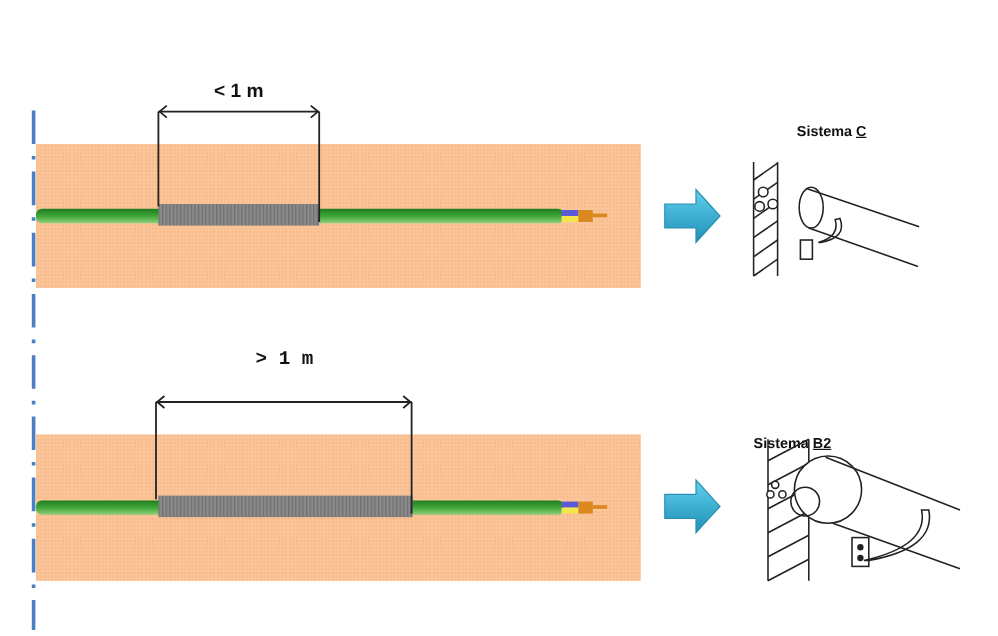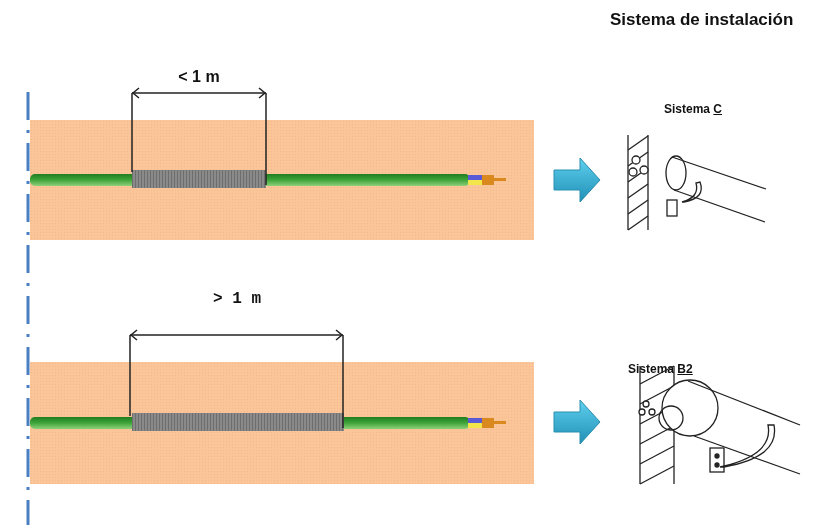--- a/index.html
+++ b/index.html
@@ -9,21 +9,20 @@
   .soil{background-color:#fbc59a;background-image:radial-gradient(#f7b889 0.8px,transparent 1px);background-size:3px 3px;}
   .dim-label{font-weight:bold;font-size:16px;color:#111;text-align:center;width:120px;}
   .sys-label{font-weight:bold;font-size:12px;color:#111;}
   .sys-label u{text-decoration:underline;}
   svg{position:absolute;overflow:visible;}
 </style>
 </head>
 <body>
 
 <div class="abs header">
-  <div>Sistema de instalación</div>
 </div>
 
 <svg width="832" height="530" style="left:0;top:0;">
   <line x1="28" y1="92" x2="28" y2="525" stroke="#4a7fc1" stroke-width="3" stroke-dasharray="28,10,3,10"></line>
 </svg>
 
 <div>
   <div class="abs soil" style="left:30px;top:120px;width:504px;height:120px;"></div>
   <svg width="832" height="530" style="left:0;top:0;">
     <defs>

